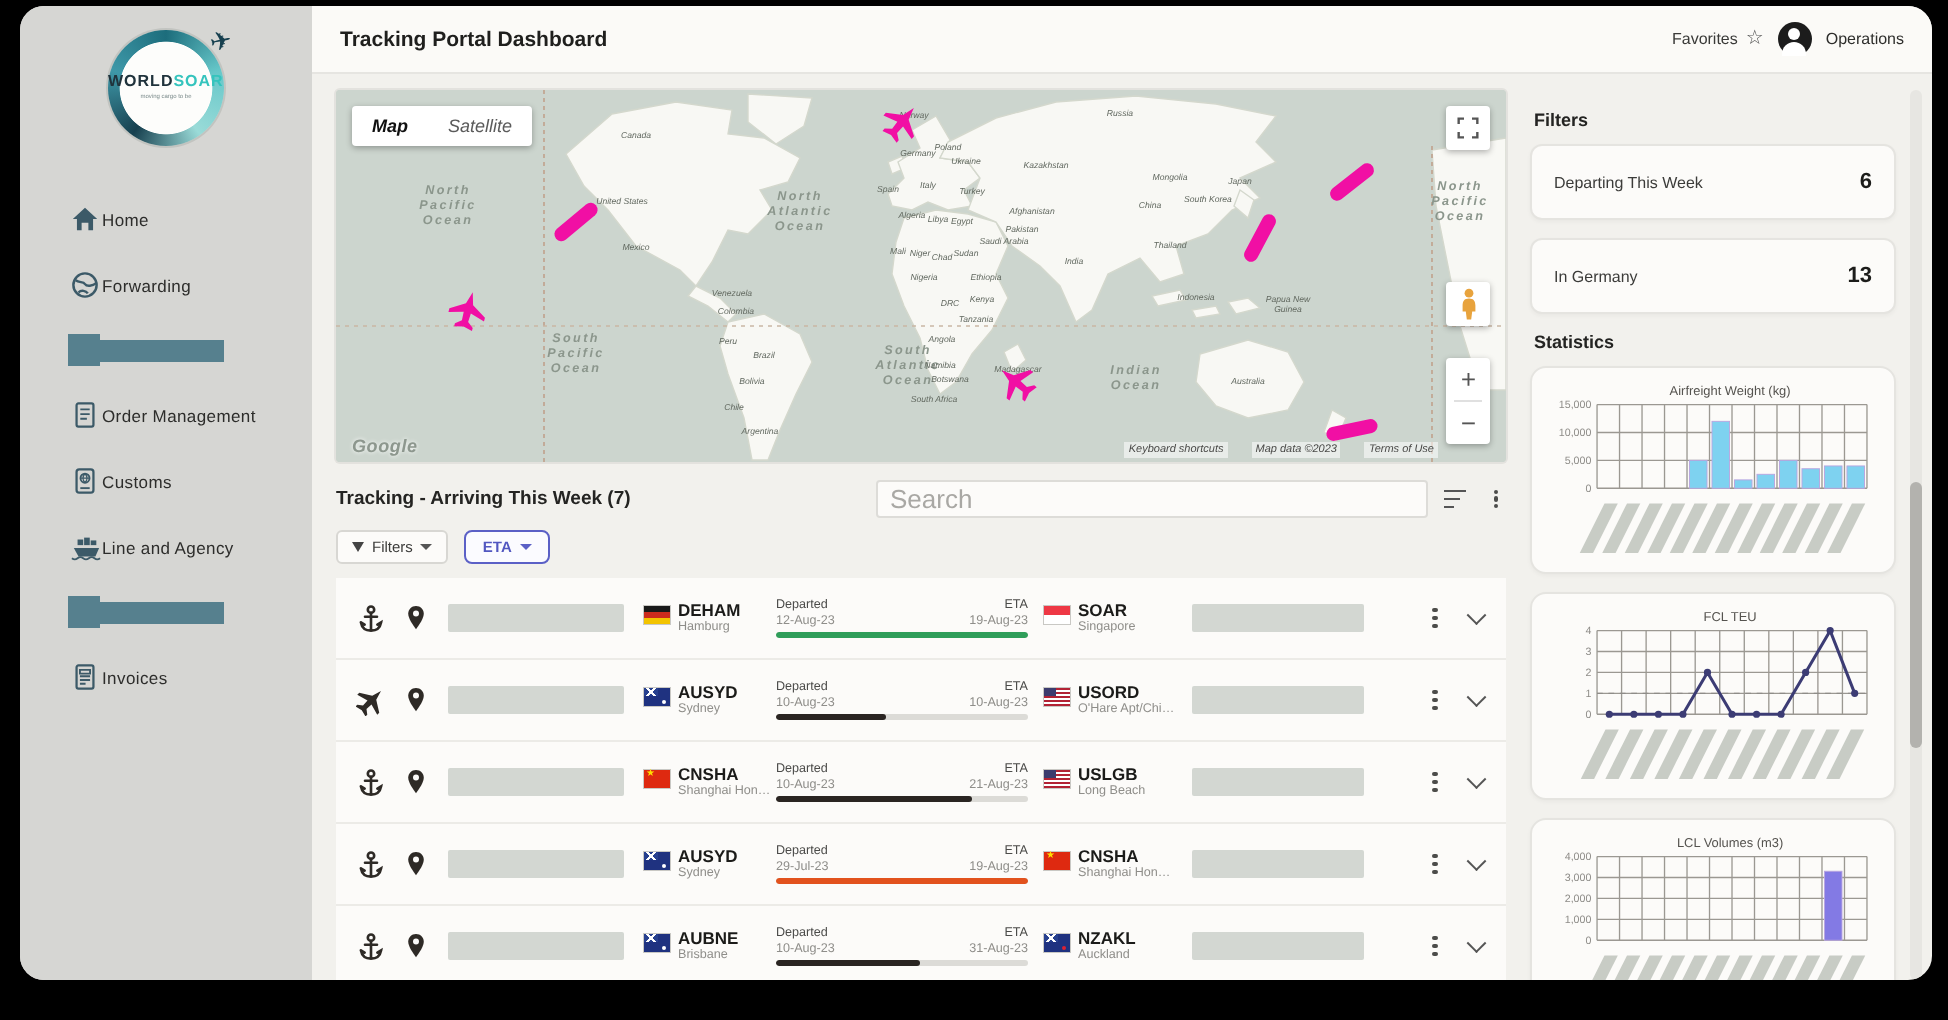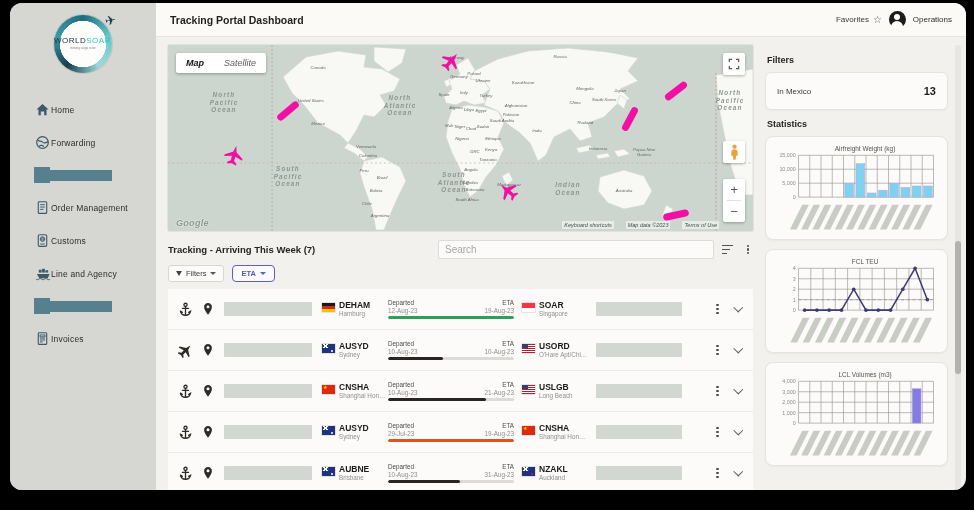--- a/index.html
+++ b/index.html
@@ -6,21 +6,21 @@
     font-family:"Liberation Sans","DejaVu Sans",sans-serif;-webkit-font-smoothing:antialiased;}
   .window{position:absolute;left:10px;top:3px;width:956px;height:487px;background:#f2f1ed;
     border-radius:12px;overflow:hidden;display:flex;}
   
   .sidebar{width:146px;background:#d6d6d3;flex:none;display:flex;flex-direction:column;align-items:stretch;}
   .logo-wrap{display:flex;justify-content:center;padding:12px 0 4px;}
   .logo{width:58px;height:58px;border-radius:50%;position:relative;
     background:radial-gradient(circle at 50% 50%, #fdfdfb 0 56%, transparent 57%),
       conic-gradient(#1d6d7c,#66c7c9,#9adbd8,#17404f,#3e98a8,#1d6d7c);
     box-shadow:0 0 0 1px #c2c4c0;}
-  .logo .brand{position:absolute;left:0;right:16px;top:21px;text-align:center;font-size:8px;font-weight:normal;letter-spacing:.5px;}
+  .logo .brand{position:absolute;left:0;right:16px;top:21px;text-align:center;font-size:8px;font-weight:bold;letter-spacing:.5px;}
   .logo .brand .b1{color:#20333c;}
   .logo .brand .b2{color:#35c4bd;}
   .logo .tag{position:absolute;left:0;right:0;top:31px;text-align:center;font-size:3px;color:#7a8a8a;}
   .logo .lplane{position:absolute;right:-4px;top:-2px;font-size:13px;color:#17404f;transform:rotate(-12deg);}
   .nav{margin-top:16px;}
   .nav-item{display:flex;align-items:center;gap:0;padding:8px 0 8px 24px;cursor:pointer;}
   .nav-item .nicon{width:17px;height:17px;flex:none;display:flex;align-items:center;justify-content:center;}
   .nav-item .nlabel{font-size:8.5px;color:#2d2d2b;letter-spacing:.2px;}
   .nav-item .redact-sq{width:16px;height:16px;background:#56808e;}
   .nav-item .redact-bar{width:62px;height:11px;background:#56808e;}
@@ -58,21 +58,21 @@
   .zoomctl .zdiv{width:14px;height:1px;background:#e0e0e0;}
   .attrib{position:absolute;right:34px;bottom:2px;display:flex;gap:12px;font-size:5.5px;color:#4a4a48;}
   .attrib span{background:rgba(255,255,255,.55);padding:1px 2px;}
   .glogo{position:absolute;left:8px;bottom:3px;font-size:9px;font-weight:bold;color:#8d978e;
     letter-spacing:.3px;text-shadow:0 0 2px #fff;}
   
   .tracking{margin-top:9px;display:flex;flex-direction:column;min-height:0;}
   .trk-head{display:flex;align-items:center;height:20px;}
   .trk-title{font-size:9.5px;font-weight:bold;color:#242422;}
   .search{margin-left:auto;width:262px;height:17px;background:#fcfbf9;border:1px solid #dddcd8;border-radius:2px;
-    font-size:10px;color:#333;padding:0 6px;outline:none;}
+    font-size:13px;color:#333;padding:0 6px;outline:none;}
   .search::placeholder{color:#a9a8a4;}
   .sort-ic{width:12px;height:10px;margin-left:8px;display:flex;flex-direction:column;justify-content:space-between;cursor:pointer;}
   .sort-ic i{display:block;height:1.4px;background:#555;}
   .sort-ic i:nth-child(1){width:11px;}.sort-ic i:nth-child(2){width:8px;}.sort-ic i:nth-child(3){width:5px;}
   .kebab{width:10px;display:flex;flex-direction:column;align-items:center;gap:1.6px;cursor:pointer;}
   .kebab b{width:2.2px;height:2.2px;border-radius:50%;background:#4c4c4a;}
   .trk-filters{display:flex;align-items:center;gap:8px;margin:6px 0 7px;}
   .filt-btn{display:flex;align-items:center;gap:4px;font-size:7.5px;color:#3b3b39;
     border:1px solid #d8d7d3;border-radius:3px;padding:3px 7px;background:#fcfbf9;cursor:pointer;}
   .filt-btn .funnel{width:0;height:0;border-left:3.5px solid transparent;border-right:3.5px solid transparent;
@@ -601,21 +601,25 @@
                 </div>
               </div>
             </div>
         </div>
       </div>
 
       <div class="rpanel">
         <div class="rp-head">Filters</div>
         <div id="fcards">
             <div class="fcard">
-              <span class="flabel">In Mexico</span>
+              <span class="flabel">Departing This Week</span>
+              <span class="fcount">6</span>
+            </div>
+            <div class="fcard">
+              <span class="flabel">In Germany</span>
               <span class="fcount">13</span>
             </div>
           </div>
         <div class="rp-head">Statistics</div>
         <div id="charts">
             <div class="chart-card">
               <svg viewBox="0 0 182 100">
                 <text x="100" y="9" text-anchor="middle" font-size="6.8" fill="#55534f">Airfreight Weight (kg)</text>
                 <line x1="30" y1="58" x2="172" y2="58" stroke="#9b9892" stroke-width="0.7"></line>
                 <text x="27" y="60" text-anchor="end" font-size="5.6" fill="#8e8c88">0</text>

